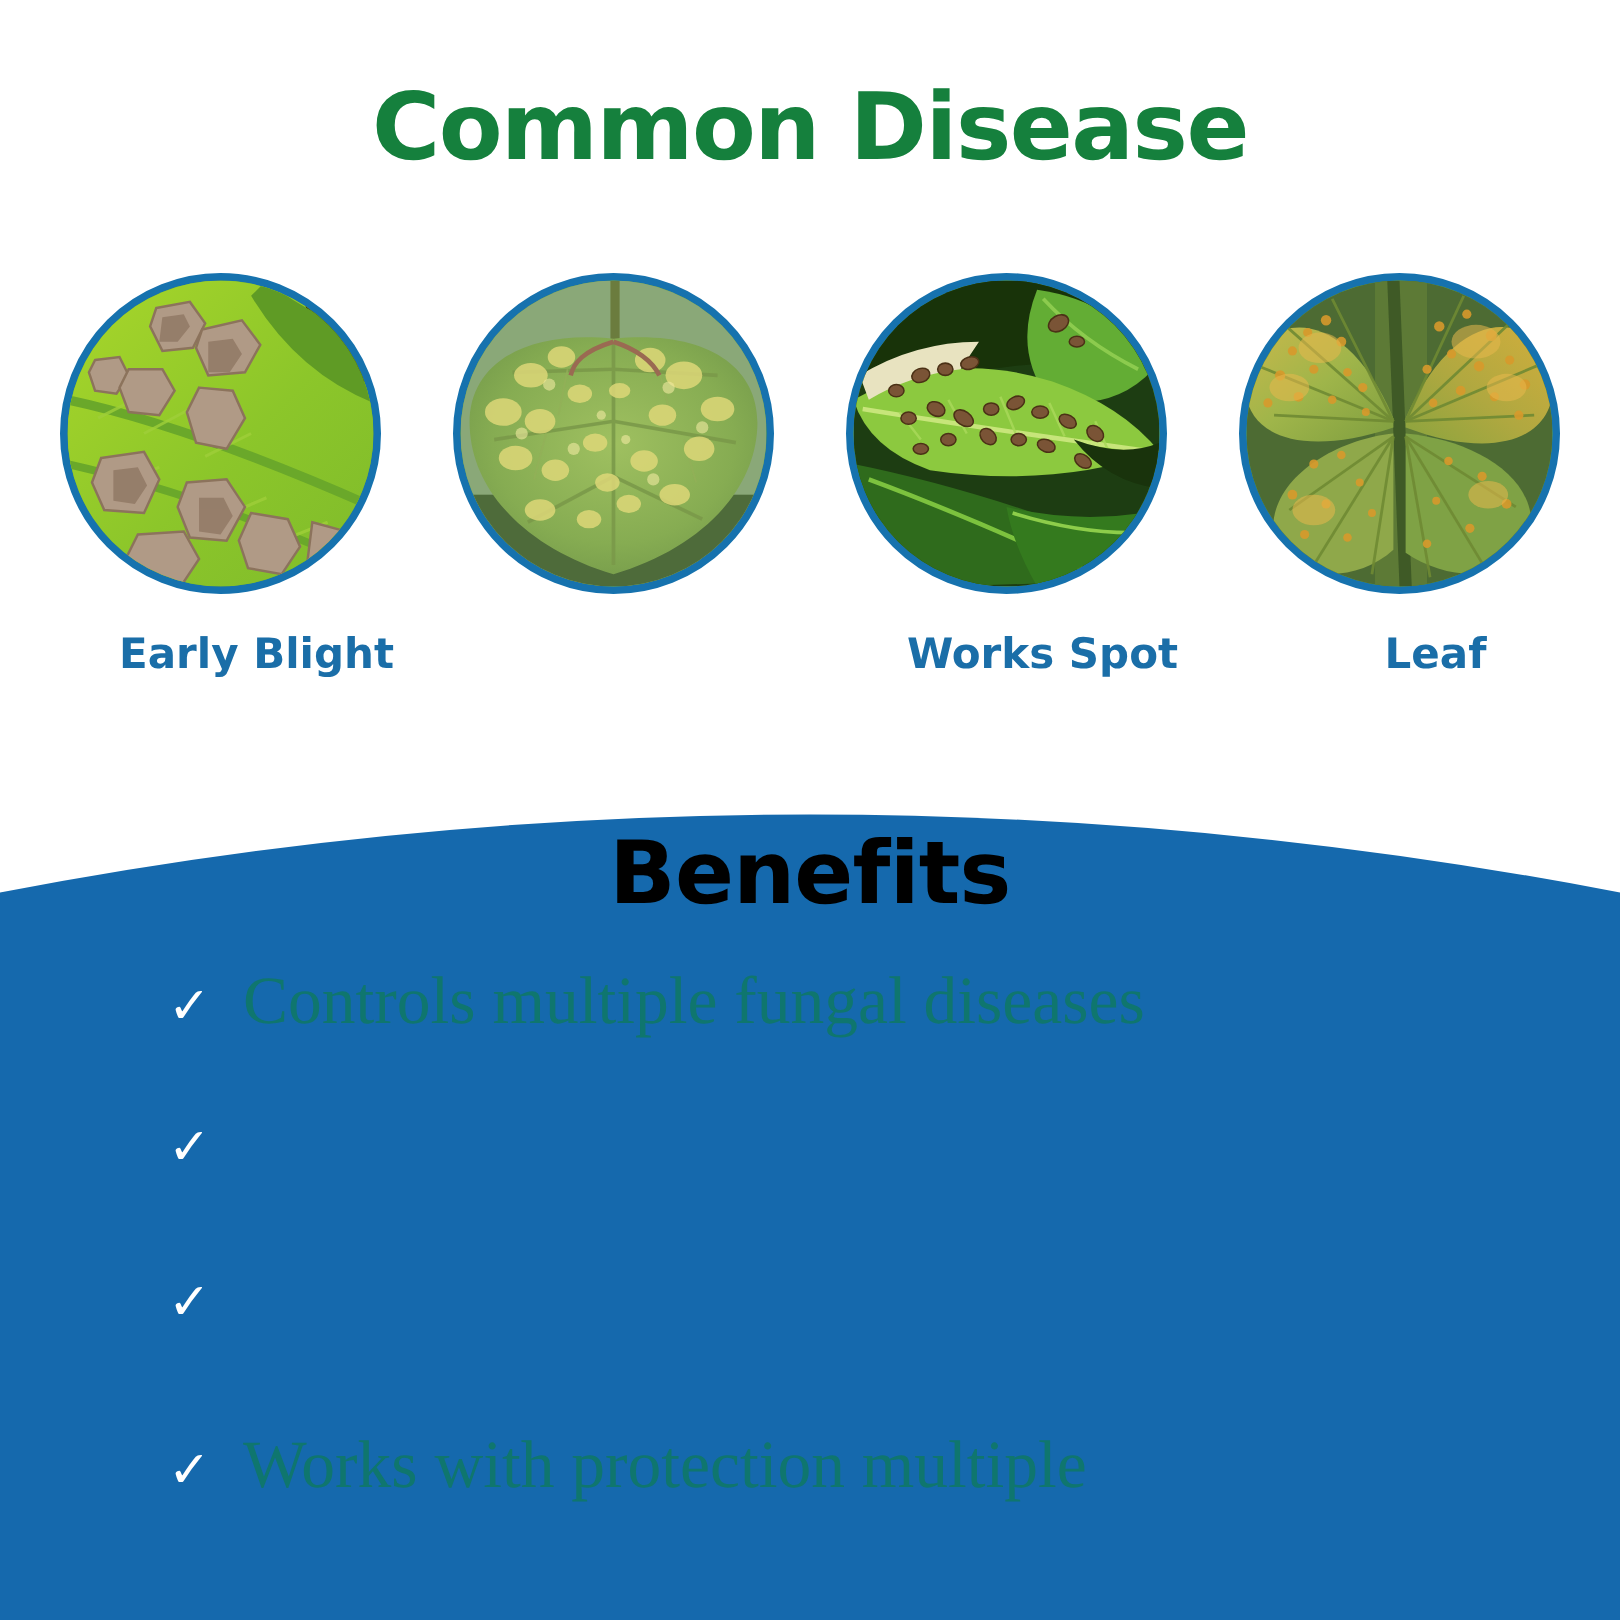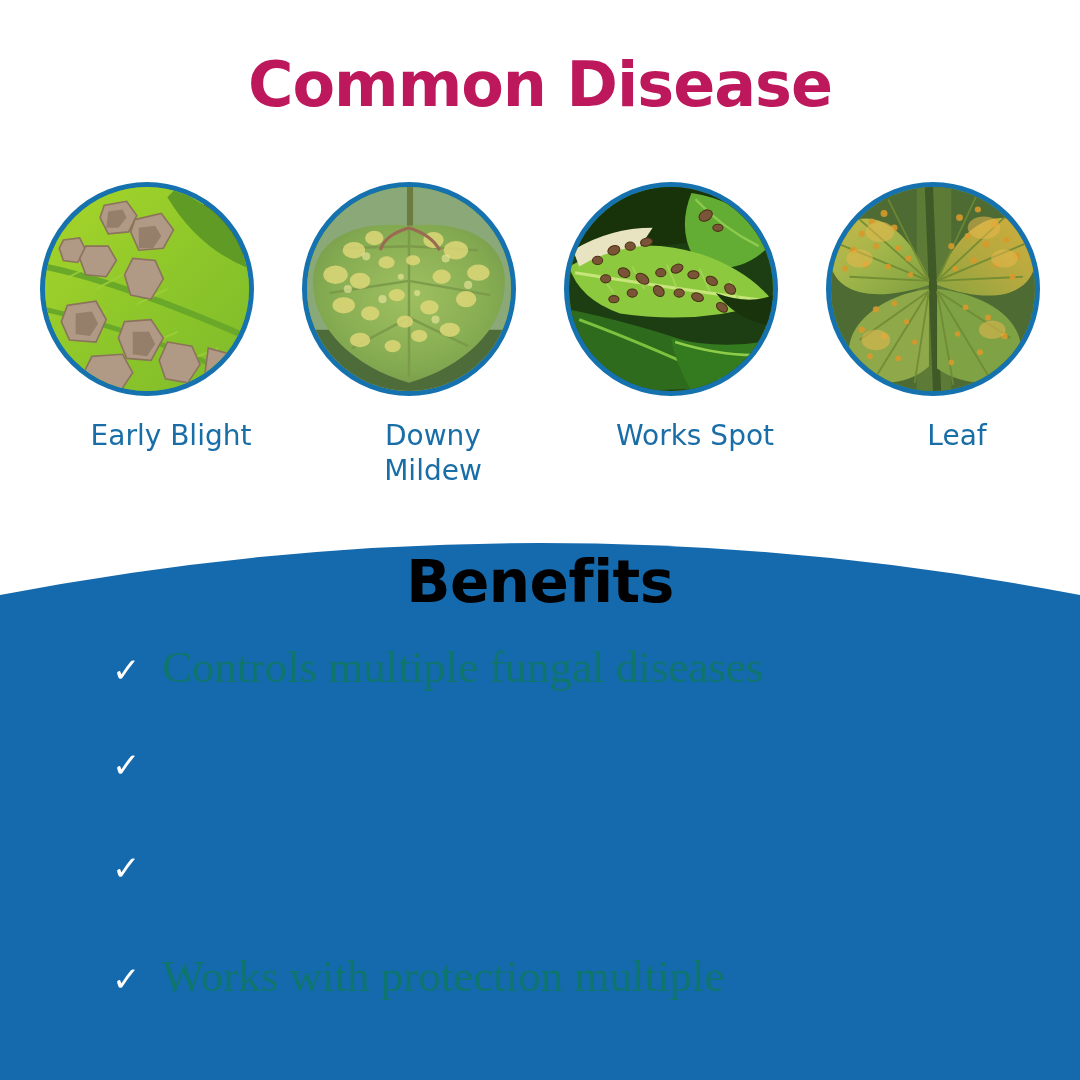--- a/index.html
+++ b/index.html
@@ -20,21 +20,21 @@
   #common-disease-title {
     position: absolute;
     top: 54px;
     left: 0;
     width: 1080px;
     text-align: center;
     font-family: "DejaVu Sans", sans-serif;
     font-weight: bold;
     font-size: 62px;
     letter-spacing: -1px;
-    color: #be185d;
+    color: #15803d;
     line-height: 1;
   }
 
   
   #disease-row {
     position: absolute;
     top: 182px;
     left: 0;
     width: 1080px;
     display: flex;
@@ -53,23 +53,22 @@
     border-radius: 50%;
     border: 5px solid #1672ae;
     box-sizing: border-box;
     overflow: hidden;
     position: relative;
     background: #6aa63a;
   }
   .disease-photo svg { display: block; width: 100%; height: 100%; }
   .disease-label {
     margin-top: 22px;
-    text-align: center;
     font-family: "DejaVu Sans", sans-serif;
-    font-weight: normal;
+    font-weight: bold;
     font-size: 28px;
     line-height: 1.25;
     color: #1a6ea8;
     white-space: pre-line;
     margin-left: 48px;
   }
 
   
   #benefits-panel {
     position: absolute;
@@ -244,22 +243,20 @@
             <circle cx="136" cy="70" r="4"></circle>
               <circle cx="158" cy="96" r="4"></circle>
               <circle cx="126" cy="130" r="4"></circle>
             <circle cx="92" cy="88" r="3"></circle>
               <circle cx="108" cy="104" r="3"></circle>
           </g>
           <path d="M100 40 C80 46 74 54 72 62" stroke="#9a6a52" stroke-width="3" fill="none"></path>
           <path d="M100 40 C118 46 126 54 130 62" stroke="#9a6a52" stroke-width="3" fill="none"></path>
         </svg>
       </div>
-      <div class="disease-label">Downy
-Mildew</div>
     </div>
 
     <div class="disease-card">
       <div class="disease-photo">
         <svg viewBox="0 0 200 200" preserveAspectRatio="xMidYMid slice" aria-hidden="true">
           <rect width="200" height="200" fill="#1d3d12"></rect>
           <path d="M0 0 L200 0 L200 60 Q120 44 40 70 L0 60 Z" fill="#183309"></path>
           <path d="M120 6 Q176 14 196 58 Q170 86 128 78 Q104 46 120 6 Z" fill="#63ad34"></path>
           <path d="M124 12 Q150 40 186 58" stroke="#8ccb4e" stroke-width="2.4" fill="none"></path>
           <path d="M0 78 Q60 44 130 66 Q176 82 200 112 Q130 136 50 124 Q10 110 0 78 Z" fill="#8cc93f"></path>

